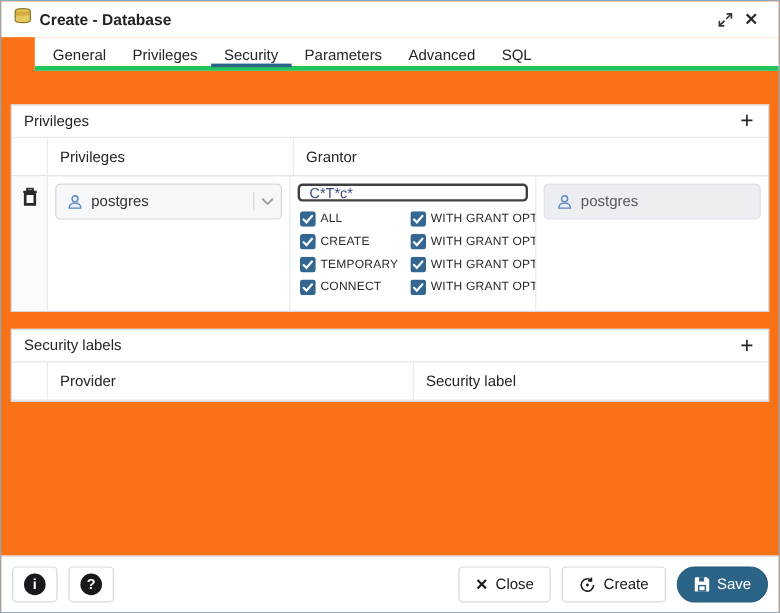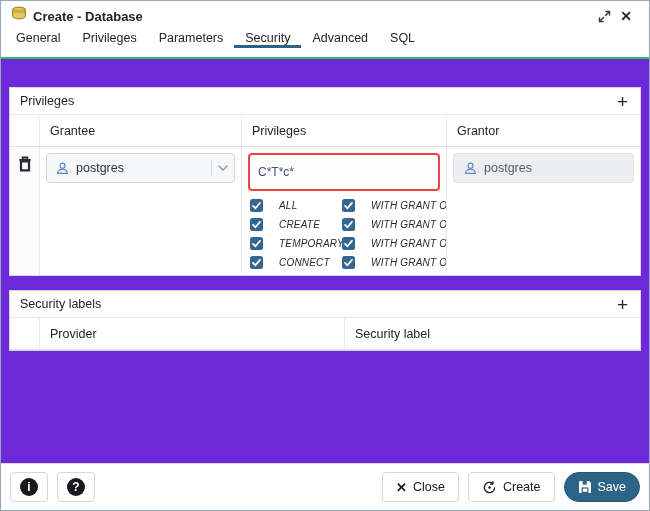--- a/index.html
+++ b/index.html
@@ -5,42 +5,42 @@
   * { box-sizing: border-box; }
   html,body { margin:0; padding:0; }
   body {
     width:650px; height:511px;
     font-family:"Liberation Sans", sans-serif;
     background:#fff;
   }
   .dialog {
     width:650px; height:511px;
     border:1px solid #94a7b6;
-    background:#6d28d9;
+    background:#f97316;
     display:flex; flex-direction:column;
     overflow:hidden;
   }
   
   .titlebar {
     flex:0 0 30px; background:#fff;
     display:flex; align-items:center;
     padding:0 12px 0 10px;
   }
   .titlebar .title { font-size:13px; font-weight:bold; color:#212428; margin-left:6px; }
   .titlebar .spacer { flex:1; }
   .win-icon-btn {
     width:22px; height:22px; display:flex; align-items:center; justify-content:center;
     color:#33373c; cursor:pointer; background:none; border:none; padding:0;
   }
   .close-glyph { font-size:14px; font-weight:bold; color:#26292d; }
   
   .tabbar {
     flex:0 0 28px; background:#fff;
-    border-bottom:2px solid #22c55e;
-    display:flex; align-items:flex-start; padding:0 4px;
+    border-bottom:4px solid #22c55e;
+    display:flex; align-items:flex-end; padding:0 4px;margin-left:28px;
   }
   .tab {
     padding:0 11px; display:flex; align-items:center;
     font-size:12.5px; color:#212428; cursor:pointer;
     border-bottom:3px solid transparent; margin-bottom:-1px;
   }
   .tab.active { border-bottom-color:#2c6487; }
   
   .content { flex:1; padding:28px 8px; overflow:hidden; }
   .panel { background:#fff; border:1px solid #d6dae0; }
@@ -77,32 +77,32 @@
   
   .select-control {
     height:30px; border:1px solid #d3d7dd; border-radius:4px;
     background:#f6f7f9; display:flex; align-items:center;
     padding:0 6px 0 8px; cursor:pointer;
   }
   .select-value { display:flex; align-items:center; gap:6px; font-size:12.5px; color:#2e3338; flex:1; overflow:hidden; }
   .select-sep { width:1px; height:16px; background:#d3d7dd; margin:0 6px; }
   
   .priv-input {
-    display:block; width:100%; height:38px;
-    border:2px solid #ef4444; border-radius:4px;
+    display:block; width:100%; height:15px;
+    border:2px solid #404040; border-radius:4px;
     padding:0 8px; font-size:12px; color:#3d4f78;
     background:#fdfdfe; outline:none;
     font-family:"Liberation Sans", sans-serif;
   }
   .check-grid {
     margin-top:8px; margin-left:2px;
     display:grid; grid-template-columns:92px 140px;
     row-gap:6px; align-items:center;
   }
-  .check-item { display:flex; align-items:center; gap:16px; white-space:nowrap; overflow:hidden;font-style:italic; }
+  .check-item { display:flex; align-items:center; gap:4px; white-space:nowrap; overflow:hidden; }
   .check-item .cb-label { font-size:10px; color:#26292d; letter-spacing:0.2px; }
   .checkbox {
     width:13px; height:13px; flex:0 0 auto; border-radius:2.5px;
     background:#336791; display:flex; align-items:center; justify-content:center;
     cursor:pointer;
   }
   
   .grantor-field {
     height:30px; border:1px solid #dee1e7; border-radius:4px;
     background:#eceef2; display:flex; align-items:center; gap:6px;
@@ -156,36 +156,35 @@
       </svg>
     </button>
     <button class="win-icon-btn">
       <span class="close-glyph">✕</span>
     </button>
   </div>
 
   <div class="tabbar">
     <div class="tab">General</div>
     <div class="tab">Privileges</div>
+    <div class="tab active">Security</div>
     <div class="tab">Parameters</div>
-    <div class="tab active">Security</div>
     <div class="tab">Advanced</div>
     <div class="tab">SQL</div>
   </div>
 
   <div class="content">
 
     <div class="panel">
       <div class="panel-header">
         <span>Privileges</span>
         <button class="add-btn">+</button>
       </div>
       <div class="grid-header">
         <div class="gh-cell col-tool"></div>
-        <div class="gh-cell col-grantee">Grantee</div>
         <div class="gh-cell col-priv">Privileges</div>
         <div class="gh-cell col-grantor">Grantor</div>
       </div>
       <div class="grid-row">
         <div class="trash-cell">
           <button class="trash-btn">
             <svg width="14" height="16" viewBox="0 0 14 16">
               <path d="M4.6 1.2h4.8v2H4.6z" fill="none" stroke="#26292e" stroke-width="1.6"></path>
               <path d="M1.4 3.9h11.2" stroke="#26292e" stroke-width="1.8"></path>
               <path d="M3 5.3h8v9H3z" fill="none" stroke="#26292e" stroke-width="2.2"></path>

